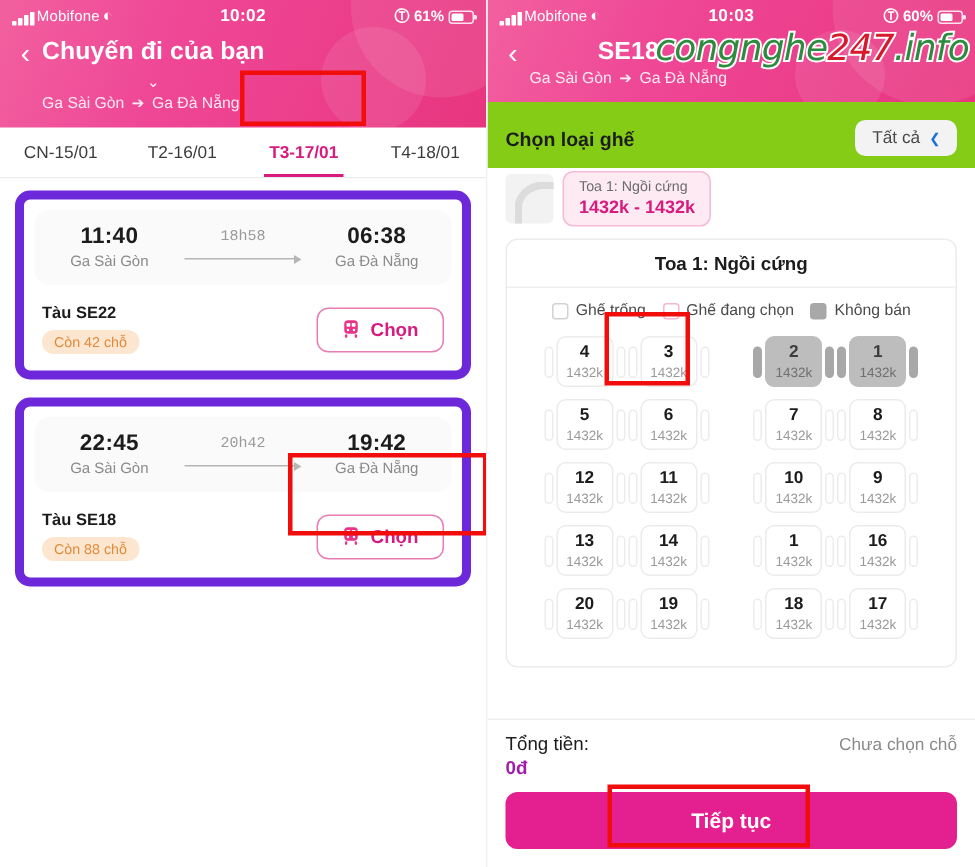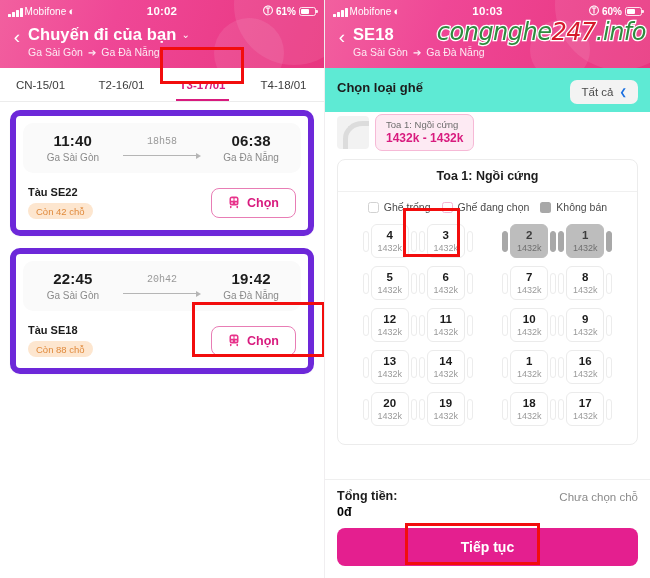--- a/index.html
+++ b/index.html
@@ -37,21 +37,21 @@
 
   
   .header {
     background: linear-gradient(110deg,#f2609f 0%,#ef4796 35%,#e8357f 100%);
     position: relative; overflow: hidden;
   }
   .header .bubble { position:absolute; border-radius:50%; background:rgba(255,255,255,.09); }
   .hdr-body { display:flex; align-items:flex-start; padding: 2px 10px 10px 6px; position:relative; z-index:2; }
   .back { width:22px; flex:0 0 22px; color:#fff; font-size:19px; line-height:26px; text-align:center; font-weight:300; cursor:pointer;}
   .hdr-text { padding-top: 1px; }
-  .hdr-title { color:#fff; font-size:16.5px; font-weight:bold; letter-spacing:.1px; display:flex; align-items:center; gap:5px; }
+  .hdr-title { color:#fff; font-size:16.5px; font-weight:bold; letter-spacing:.1px; display:flex; align-items:center; gap:5px;flex-direction:column; }
   .hdr-title .chev { font-size:10px; font-weight:normal; opacity:.95; }
   .hdr-sub { color:rgba(255,255,255,.88); font-size:10.5px; margin-top:2px; display:flex; align-items:center; gap:5px; }
   .hdr-sub .arr { font-size:10px; }
 
   .watermark {
     position:absolute; right:4px; top:18px; z-index:5;
     font-family:"DejaVu Sans", sans-serif; font-size:24px; font-weight:normal;
     font-style:italic; letter-spacing:-.5px; white-space:nowrap;
     color:#2e8b3e; -webkit-text-stroke:2.5px #ffffff; paint-order:stroke fill;
   }
@@ -86,21 +86,21 @@
                font-size:9.5px; padding:2.5px 8px; border-radius:9px; }
   .choose-btn { margin-left:auto; border:1px solid #e87db5; border-radius:8px; background:#fff;
                 padding:7px 16px; display:flex; align-items:center; gap:7px; cursor:pointer; }
   .choose-btn .lbl { color:#d81b7e; font-size:12.5px; font-weight:bold; }
   .train-ico { width:12px; height:13px; display:block; }
 
   
   .redbox { position:absolute; border:3px solid #f20d0d; z-index:20; pointer-events:none; }
 
   
-  .seat-type-bar { display:flex; padding:12px 12px 8px; background:#5eead4; }
+  .seat-type-bar { display:flex; align-items:center; padding:12px 12px 8px; background:#84cc16; }
   .seat-type-title { font-size:13px; font-weight:bold; color:#1c1c1c; }
   .filter { margin-left:auto; background:#f3f3f3; border-radius:7px; padding:6px 11px;
             font-size:11.5px; color:#4a4a4a; display:flex; align-items:center; gap:6px; cursor:pointer; }
   .filter .chev { color:#1a6fe0; font-size:9px; }
 
   .coach-strip { display:flex; align-items:center; padding:2px 12px 8px; gap:6px; background:#fff; }
   .loco { width:32px; height:33px; flex:0 0 32px; background:#f2f2f2; border-radius:4px;
           position:relative; overflow:hidden; }
   .loco::after { content:""; position:absolute; left:6px; top:5px; width:34px; height:30px;
                  border-radius:50% 0 0 0; border-top:5px solid #dcdcdc; border-left:5px solid #dcdcdc; }
@@ -129,22 +129,22 @@
   .seat .n { font-size:11.5px; font-weight:bold; color:#1c1c1c; line-height:1.1; }
   .seat .p { font-size:9px; color:#9a9a9a; margin-top:1px; }
   .seat.na { background:#bdbdbd; border-color:#bdbdbd; }
   .seat.na .n { color:#3d3d3d; }
   .seat.na .p { color:#6f6f6f; }
 
   
   .footer { position:absolute; left:0; right:0; bottom:0; background:#fff;
             border-top:1px solid #efefef; padding:9px 12px 12px; }
   .tot-row { display:flex; align-items:flex-start; }
-  .tot-label { font-size:12.5px; font-weight:bold; color:#1c1c1c; }
-  .tot-value { font-size:12.5px; font-weight:bold; color:#000000; margin-top:2px; }
+  .tot-label { font-size:12.5px; font-weight:normal; color:#1c1c1c; }
+  .tot-value { font-size:12.5px; font-weight:bold; color:#a21caf; margin-top:2px; }
   .tot-note { margin-left:auto; font-size:11.5px; color:#8a8a8a; padding-top:2px; }
   .cta { margin-top:9px; background:#e41f8f; color:#fff; text-align:center;
          border-radius:8px; padding:11px 0; font-size:14px; font-weight:bold; cursor:pointer; }
 </style>
 </head>
 <body>
 
 <div class="screens">
 
   <div class="screen screen-left">

